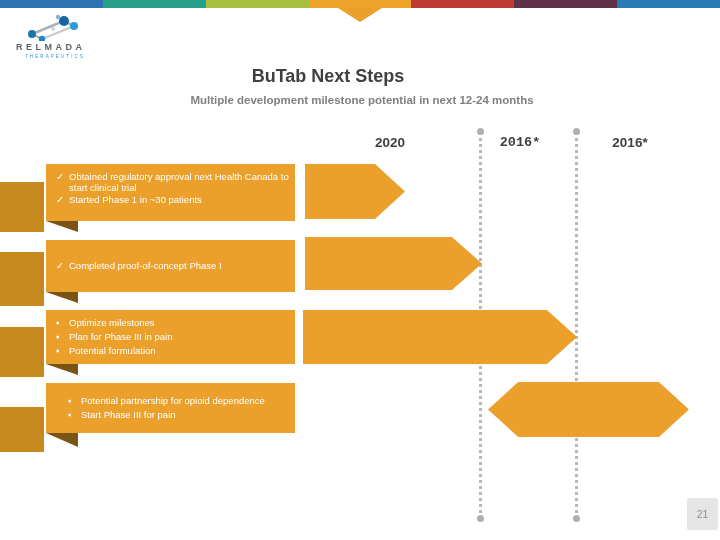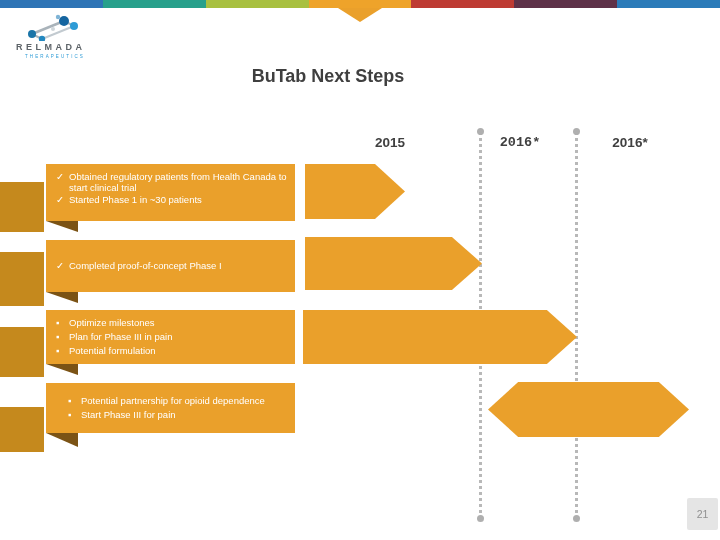--- a/index.html
+++ b/index.html
@@ -120,33 +120,34 @@
       <circle cx="42" cy="7" r="5" fill="#1565A0"></circle>
       <circle cx="52" cy="12" r="4" fill="#2E9BD6"></circle>
       <circle cx="31" cy="15" r="2" fill="#CFD6DA"></circle>
       <circle cx="36" cy="3" r="2.2" fill="#7FB4D6"></circle>
     </svg>
     <div class="logo-name">RELMADA</div>
     <div class="logo-tagline">THERAPEUTICS</div>
   </div>
 
   <div class="title">BuTab Next Steps</div>
+  <div class="subtitle">Multiple development milestone potential in next 12-24 months</div>
 
-  <div class="year year-2015">2015</div>
+  <div class="year year-2015">2020</div>
   <div class="year year-2016">2016*</div>
   <div class="year year-2017">2016*</div>
 
   <div class="vline vline-1"></div>
   <div class="vline vline-2"></div>
 
   <div class="tab tab1"></div>
   <div class="mbox mbox1">
     <div class="mline">
       <span class="bullet">✓</span>
-      <span class="mtext">Obtained regulatory patients from Health Canada to start clinical trial</span>
+      <span class="mtext">Obtained regulatory approval next Health Canada to start clinical trial</span>
     </div>
     <div class="mline">
       <span class="bullet">✓</span>
       <span class="mtext">Started Phase 1 in ~30 patients</span>
     </div>
   </div>
   <div class="fold fold1"></div>
   <div class="arrow arrow1"></div>
 
   <div class="tab tab2"></div>

